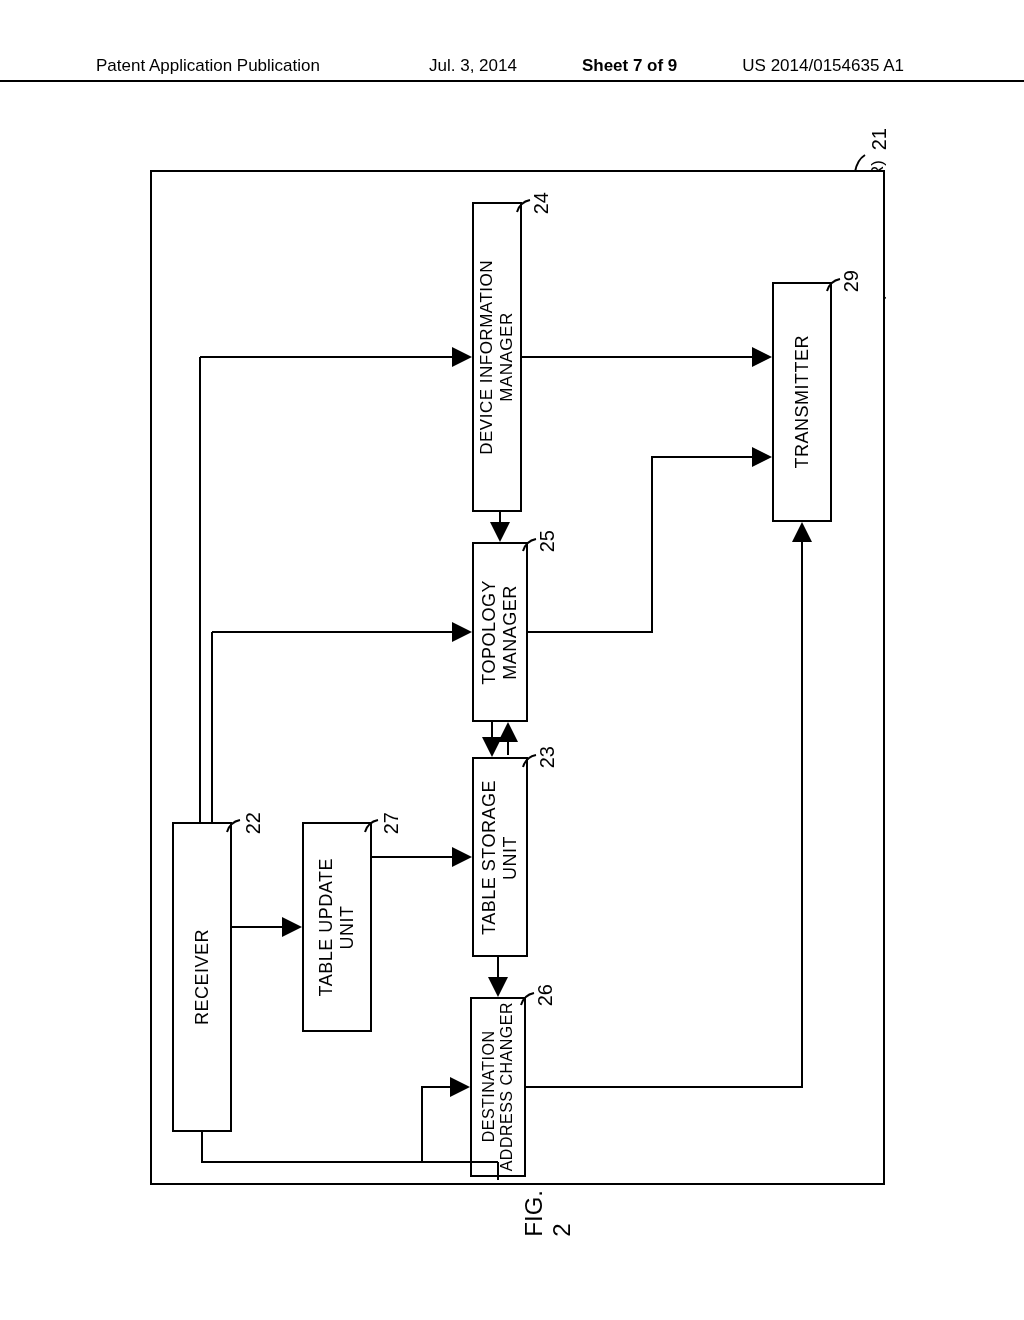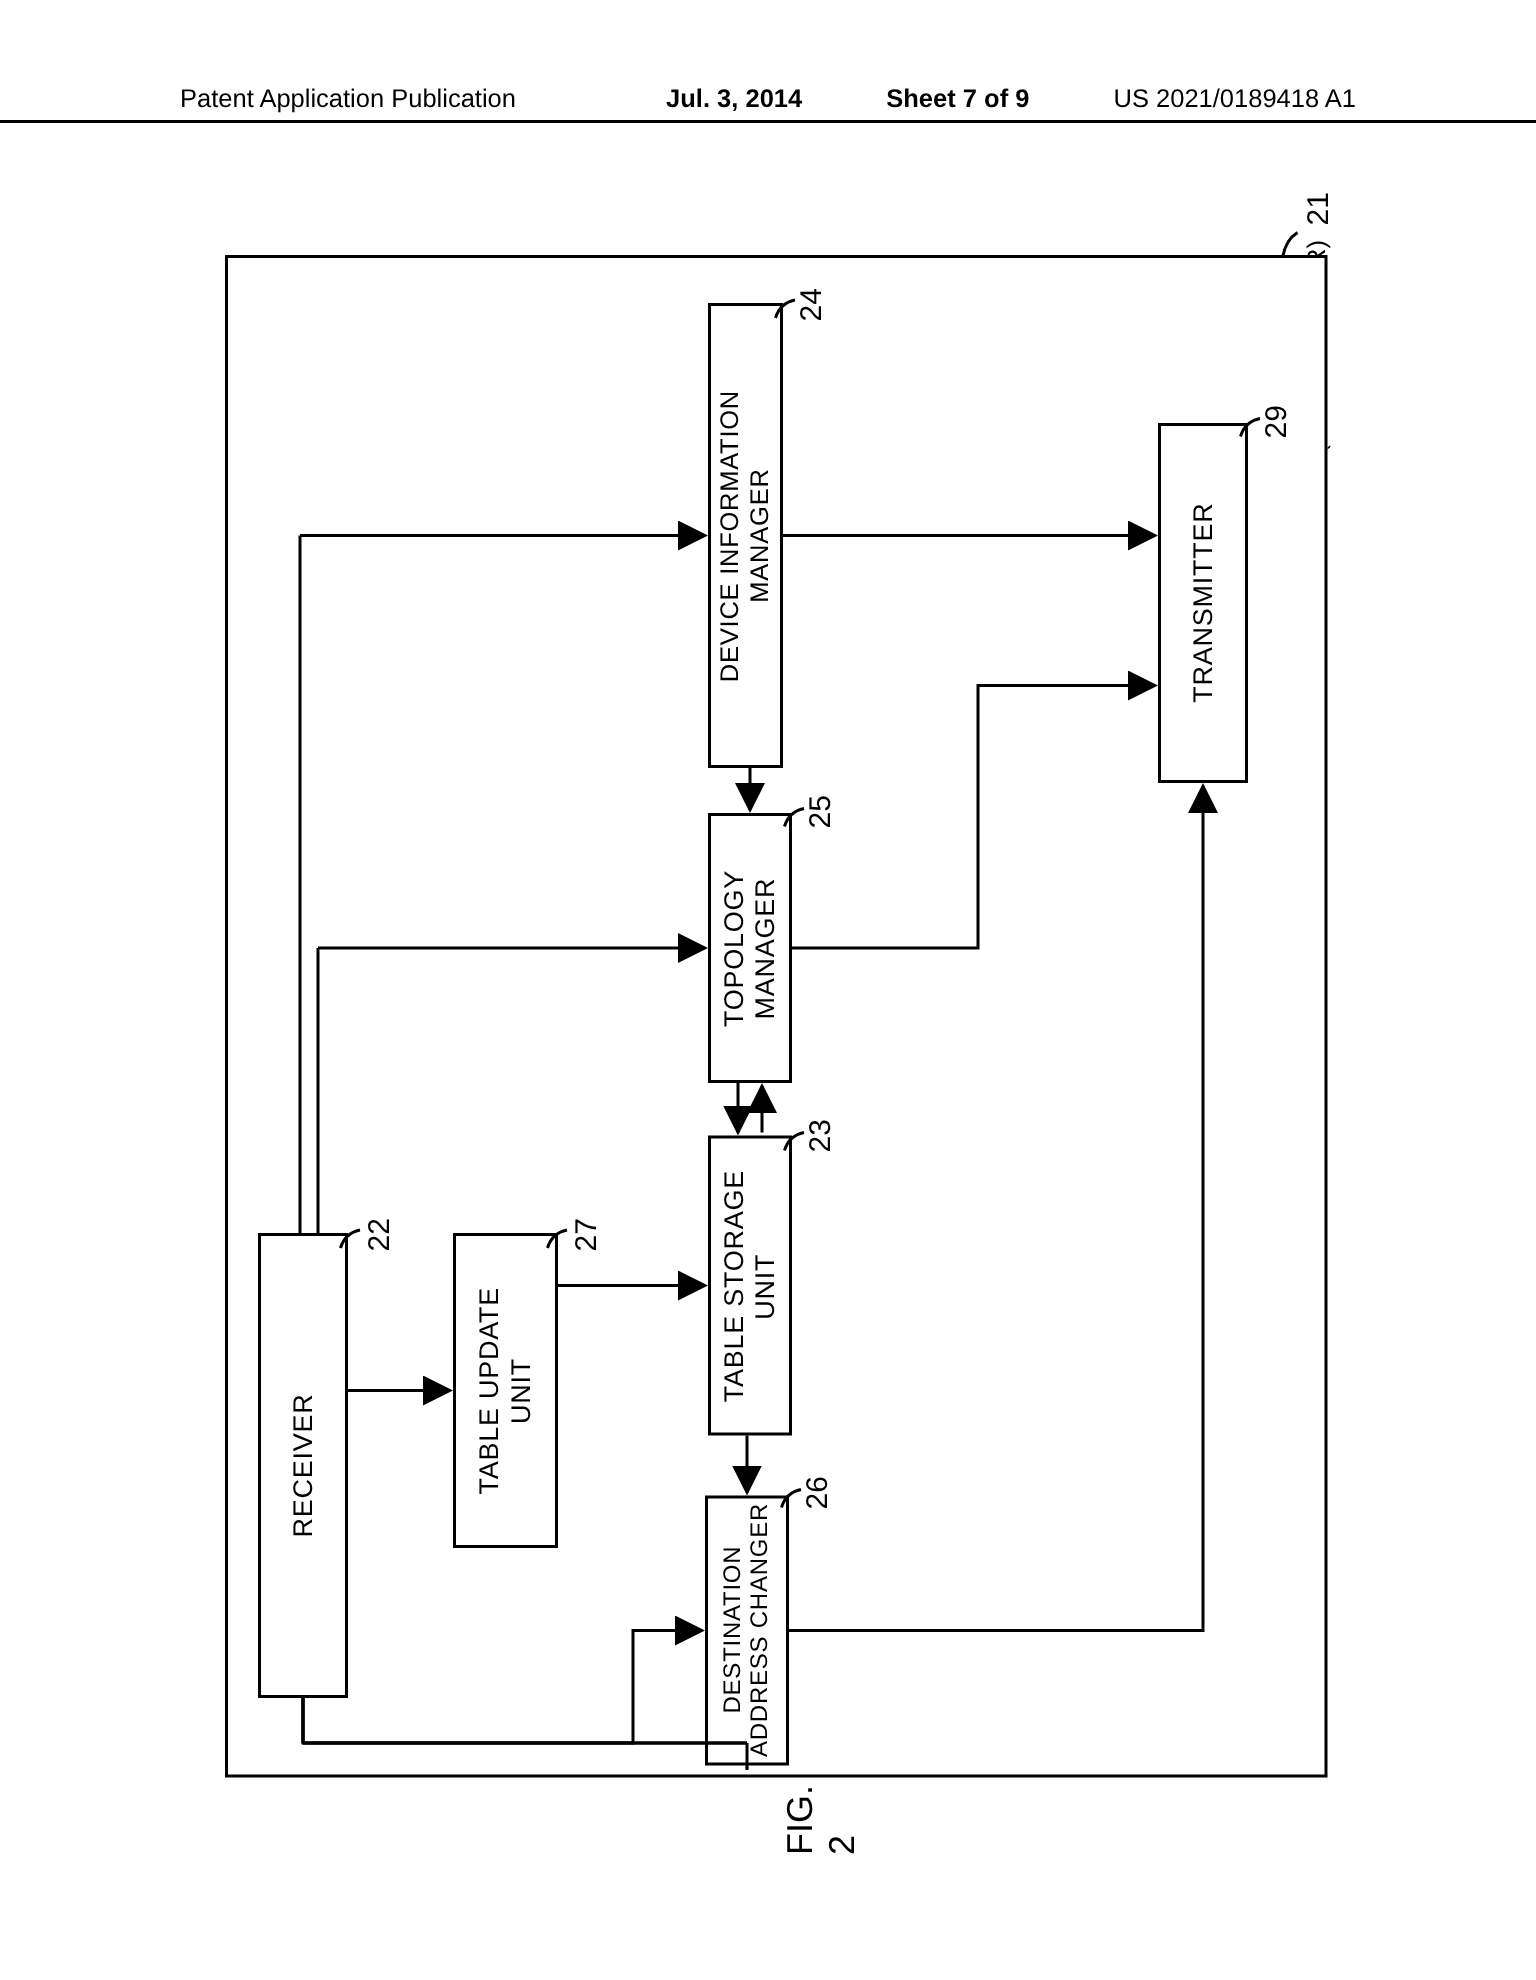--- a/index.html
+++ b/index.html
@@ -9,27 +9,27 @@
     background: #fff;
     font-family: Arial, Helvetica, sans-serif;
     position: relative;
     color: #000;
   }
   .header {
     position: absolute;
     top: 56px;
     left: 0;
     width: 100%;
-    padding: 0 120px 4px 120px;
+    padding: 0 120px 4px 96px;
     display: flex;
     justify-content: space-between;
     border-bottom: 2px solid #000;
     font-size: 17px;
   }
-  .header .date { font-weight: bold; margin-left: 44px; }
+  .header .date { font-weight: normal; margin-left: 44px; }
   .header .sheet { font-weight: bold; }
   .figure-area {
     position: absolute;
     left: 120px;
     top: 120px;
     width: 790px;
     height: 1110px;
   }
   .outer-box {
     position: absolute;
@@ -74,21 +74,21 @@
   }
   .arrows { position:absolute; left:0; top:0; overflow:visible; }
 </style>
 </head>
 <body>
 
 <div class="header">
   <span>Patent Application Publication</span>
   <span class="date">Jul. 3, 2014</span>
   <span class="sheet">Sheet 7 of 9</span>
-  <span>US 2021/0189418 A1</span>
+  <span>US 2014/0154635 A1</span>
 </div>
 
 <div class="figure-area">
 
   <div class="refnum" style="left:748px; top:8px;">21</div>
   <div class="refnum" style="left:748px; top:40px; font-size:17px;">(SAS EXPANDER)</div>
   <svg class="lead" style="left:735px; top:30px;" width="40" height="40">
     <path d="M10 5 Q2 10 0 22" stroke="#000" stroke-width="2" fill="none"></path>
   </svg>
 

